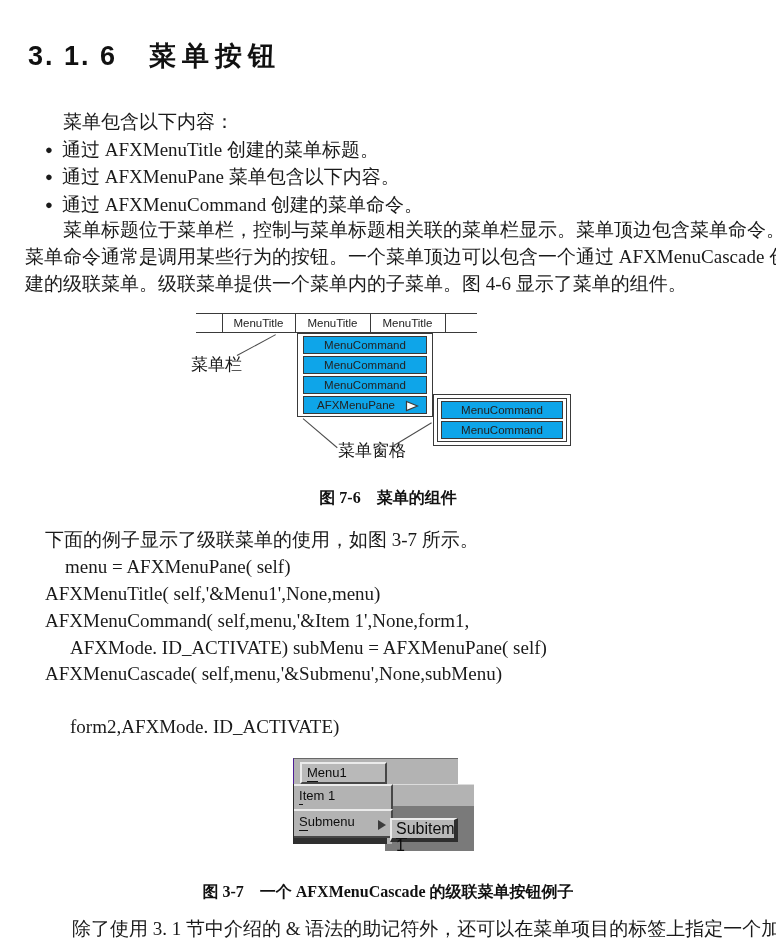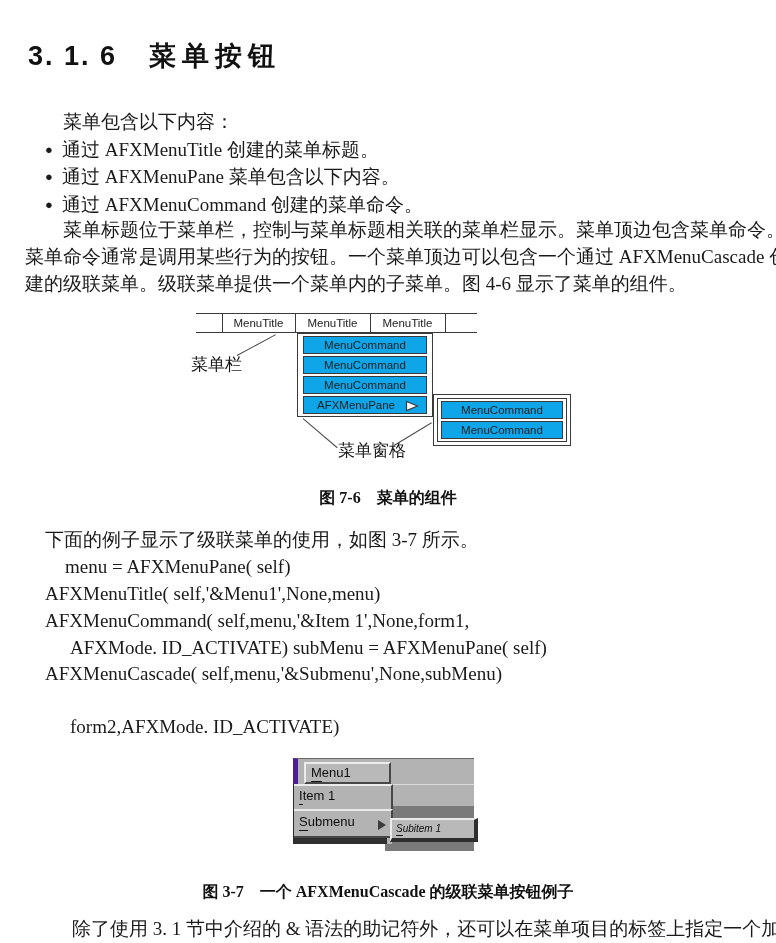--- a/index.html
+++ b/index.html
@@ -26,41 +26,41 @@
   .diag{position:absolute;height:1.2px;background:#4a4a4a;transform-origin:0 50%;}
   
   .caption{position:absolute;left:0;width:776px;text-align:center;font-weight:bold;
            font-size:16px;color:#111;}
   
   .code-line{font-size:19px;}
   
   .fig7{position:absolute;left:293px;top:758px;width:181px;height:93px;
         font-family:"Liberation Sans","DejaVu Sans",sans-serif;font-size:13px;color:#0d0d0d;}
   .fig7 *{box-sizing:border-box;}
-  .f7-mb{position:absolute;left:0;top:0;width:181px;height:26px;background:#b3b3b3;
-         border-top:1px solid #686868;border-left:5px solid #4c1d95;z-index:3;text-decoration:underline;}
+  .f7-mb{position:absolute;left:0;top:0;width:165px;height:26px;background:#b3b3b3;
+         border-top:1px solid #686868;border-left:1px solid #4c1d95;z-index:3;text-decoration:underline;}
   .f7-menu1{position:absolute;left:6px;top:3px;width:87px;height:22px;background:#b9b9b9;
             border:2px solid;border-color:#ebebeb #474747 #474747 #ebebeb;
             padding-left:5px;line-height:17px;}
   .f7-flat{position:absolute;left:99px;top:26px;width:82px;height:22px;background:#b3b3b3;
            border-top:1px solid #dcdcdc;z-index:1;}
   .f7-backdrop{position:absolute;left:92px;top:48px;width:89px;height:45px;background:#7a7a7a;z-index:2;}
   .f7-dd{position:absolute;left:0;top:26px;width:99px;height:60px;background:#b3b3b3;
          border-left:1px solid #2a2a2a;z-index:3;}
   .f7-item{position:absolute;left:0;top:0;width:99px;height:25px;
            border-top:2px solid #ebebeb;border-right:2px solid #474747;
            padding-left:5px;line-height:20px;}
   .f7-sub{position:absolute;left:0;top:25px;width:99px;height:29px;
           border-top:2px solid #ebebeb;border-right:2px solid #474747;border-bottom:2px solid #474747;
           padding-left:5px;line-height:22px;}
   .f7-band{position:absolute;left:0;top:54px;width:93px;height:6px;background:#2f2f2f;}
-  .f7-subitem{position:absolute;left:97px;top:60px;width:88px;height:24px;background:#b9b9b9;
+  .f7-subitem{position:absolute;left:97px;top:60px;width:68px;height:24px;background:#b9b9b9;
               border:2px solid;border-color:#ebebeb #2e2e2e #2e2e2e #ebebeb;
               border-right-width:4px;border-bottom-width:4px;
-              padding-left:4px;line-height:17px;font-size:10px;z-index:4;font-style:italic;}
+              padding-left:4px;line-height:17px;font-size:16px;z-index:4;}
   .mn{border-bottom:1.6px solid #111;padding-bottom:1px;}
   .arrow-solid{position:absolute;right:5px;top:9px;width:0;height:0;
                border-left:8px solid #3c3c3c;border-top:5px solid transparent;
                border-bottom:5px solid transparent;}
   .cascade-svg{position:absolute;right:7px;top:3px;}
 </style>
 </head>
 <body>
 
 <div class="page">

